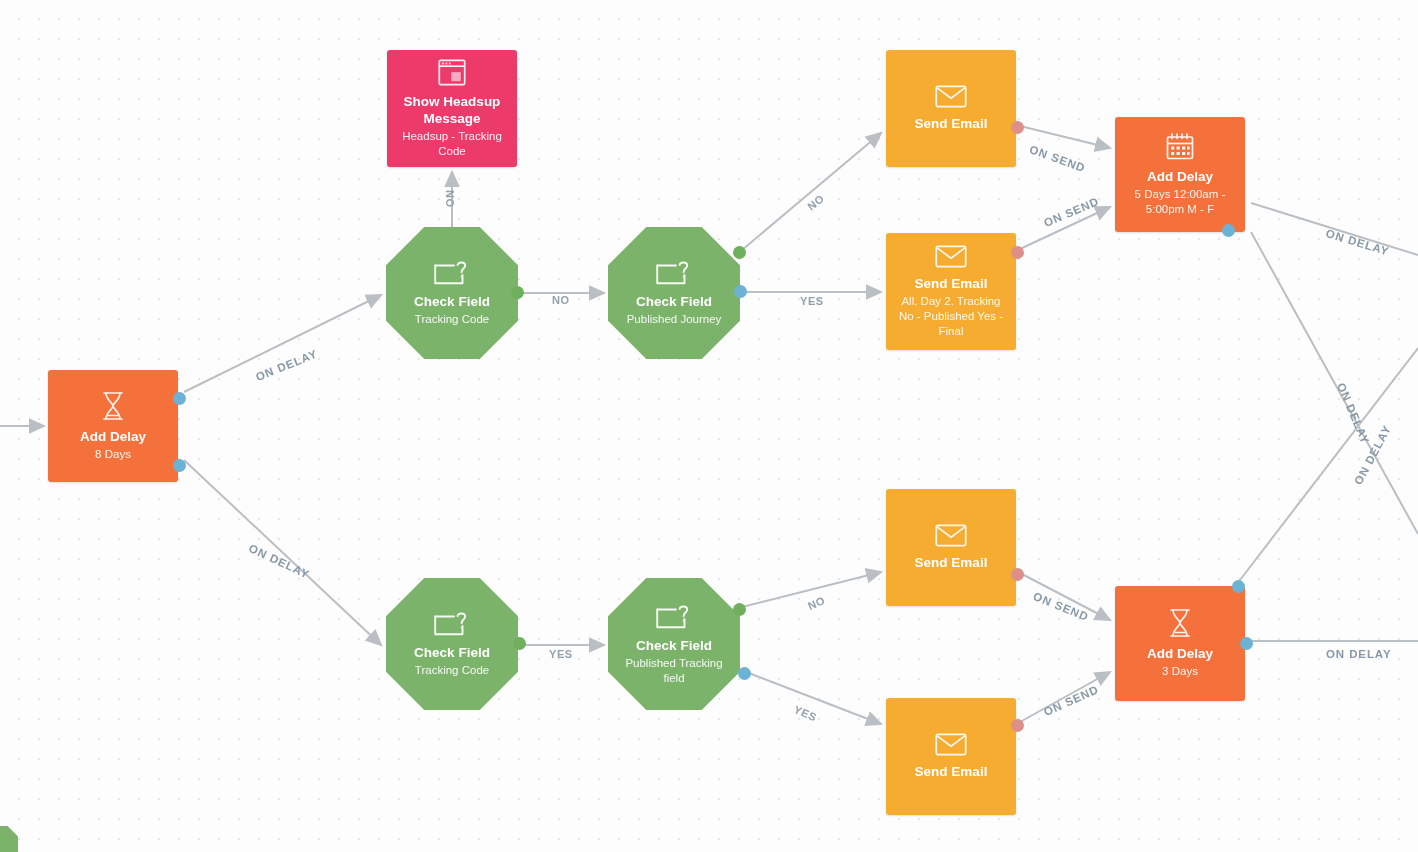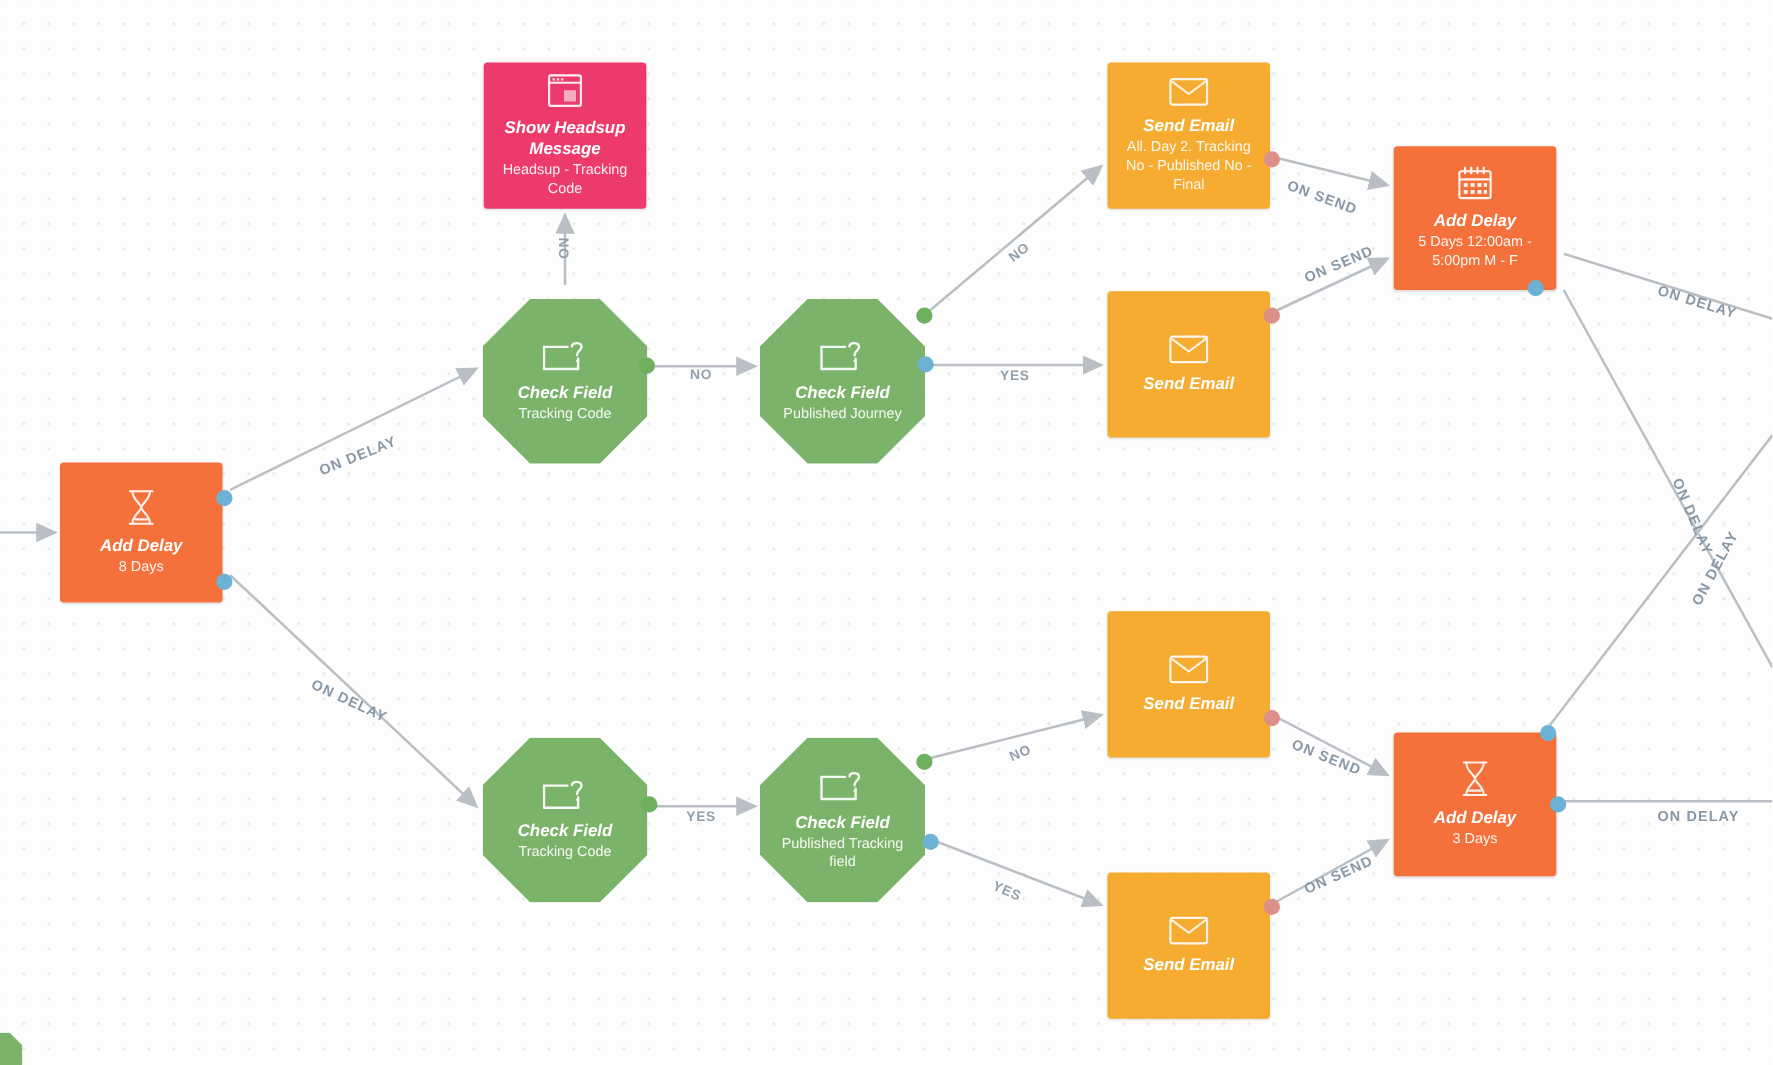--- a/index.html
+++ b/index.html
@@ -66,21 +66,20 @@
   }
 
   .node-box {
     border-radius: 3px;
     box-shadow: 0 1px 2px rgba(0,0,0,0.13);
   }
 
   .node-oct {
     background: transparent;
     box-shadow: none;
-    margin-top: 12px;
   }
   .oct-shape {
     position: absolute;
     left: 0; top: 0;
     width: 100%;
     height: 100%;
     clip-path: polygon(29% 0%, 71% 0%, 100% 29%, 100% 71%, 71% 100%, 29% 100%, 0% 71%, 0% 29%);
     filter: drop-shadow(0 1px 1px rgba(0,0,0,0.10));
   }
 
@@ -100,21 +99,20 @@
     display: block;
     margin-bottom: 7px;
     line-height: 0;
   }
 
   .node-title {
     font-size: 13.5px;
     font-weight: bold;
     line-height: 17px;
     color: #ffffff;
-    font-style: italic;
   }
   .node-sub {
     font-size: 11.5px;
     font-weight: normal;
     line-height: 15px;
     margin-top: 2px;
     color: rgba(255,255,255,0.92);
   }
 
   
@@ -269,30 +267,30 @@
           <div class="node-sub">Published Journey</div>
         </div>
       </div>
       <div class="node node-box" style="left: 886px; top: 50px; width: 130px; height: 117px; background: rgb(245, 172, 49);">
         <div class="node-inner">
           <span class="node-icon"><svg xmlns="http://www.w3.org/2000/svg" width="32" height="23" viewBox="0 0 32 23" fill="none" stroke="#ffffff" stroke-width="1.7" stroke-linejoin="round" opacity="0.9">
               <rect x="1.3" y="1.3" width="29.4" height="20.4" rx="1.6"></rect>
               <path d="M1.8 2.6 L16 13.2 L30.2 2.6"></path>
             </svg></span>
           <div class="node-title">Send Email</div>
-          <div class="node-sub">All. Day 2. Tracking No - Published No - Final</div>
         </div>
       </div>
       <div class="node node-box" style="left: 886px; top: 233px; width: 130px; height: 117px; background: rgb(245, 172, 49);">
         <div class="node-inner">
           <span class="node-icon"><svg xmlns="http://www.w3.org/2000/svg" width="32" height="23" viewBox="0 0 32 23" fill="none" stroke="#ffffff" stroke-width="1.7" stroke-linejoin="round" opacity="0.9">
               <rect x="1.3" y="1.3" width="29.4" height="20.4" rx="1.6"></rect>
               <path d="M1.8 2.6 L16 13.2 L30.2 2.6"></path>
             </svg></span>
           <div class="node-title">Send Email</div>
+          <div class="node-sub">All. Day 2. Tracking No - Published Yes - Final</div>
         </div>
       </div>
       <div class="node node-box" style="left: 1115px; top: 117px; width: 130px; height: 115px; background: rgb(244, 113, 60);">
         <div class="node-inner">
           <span class="node-icon"><svg xmlns="http://www.w3.org/2000/svg" width="30" height="29" viewBox="0 0 30 29" fill="none" stroke="#ffffff" stroke-width="1.7" opacity="0.92">
               <rect x="2.5" y="5" width="25" height="21.5" rx="1.6"></rect>
               <path d="M2.5 11.5 H27.5"></path>
               <path d="M7 2 V6.5 M12 2 V6.5 M17 2 V6.5 M22 2 V6.5" stroke-linecap="round"></path>
               <g fill="#ffffff" stroke="none">
                 <rect x="6" y="14.5" width="3.2" height="3"></rect>

